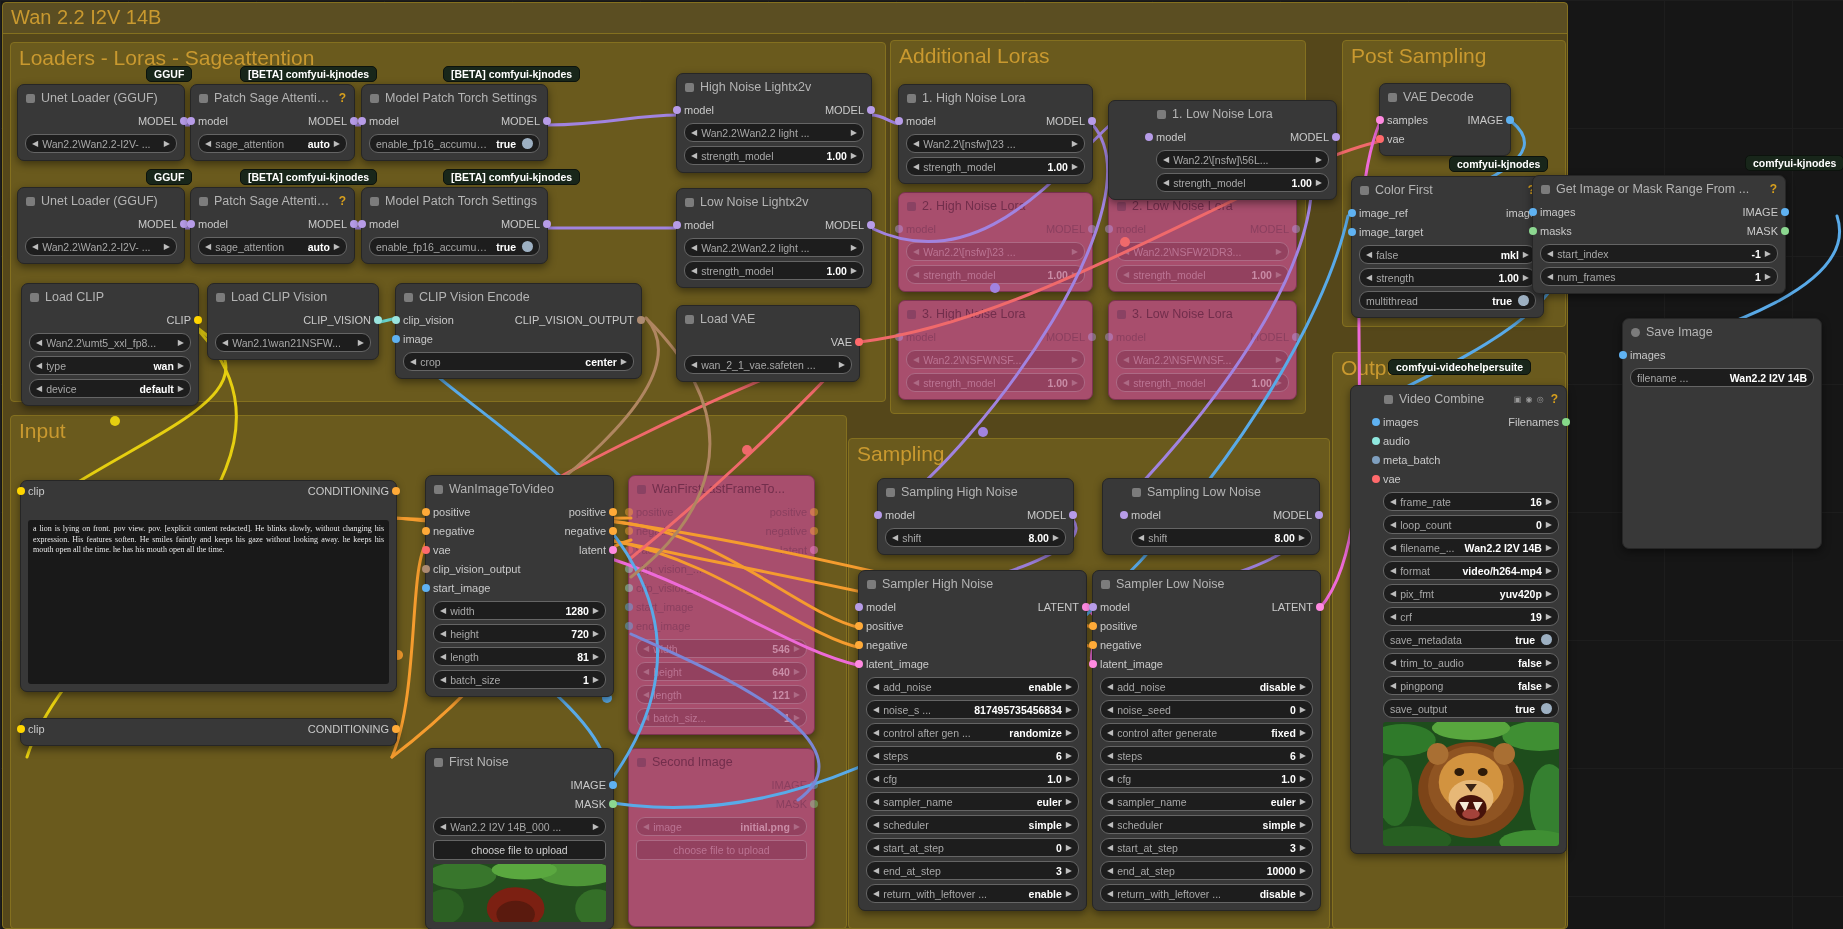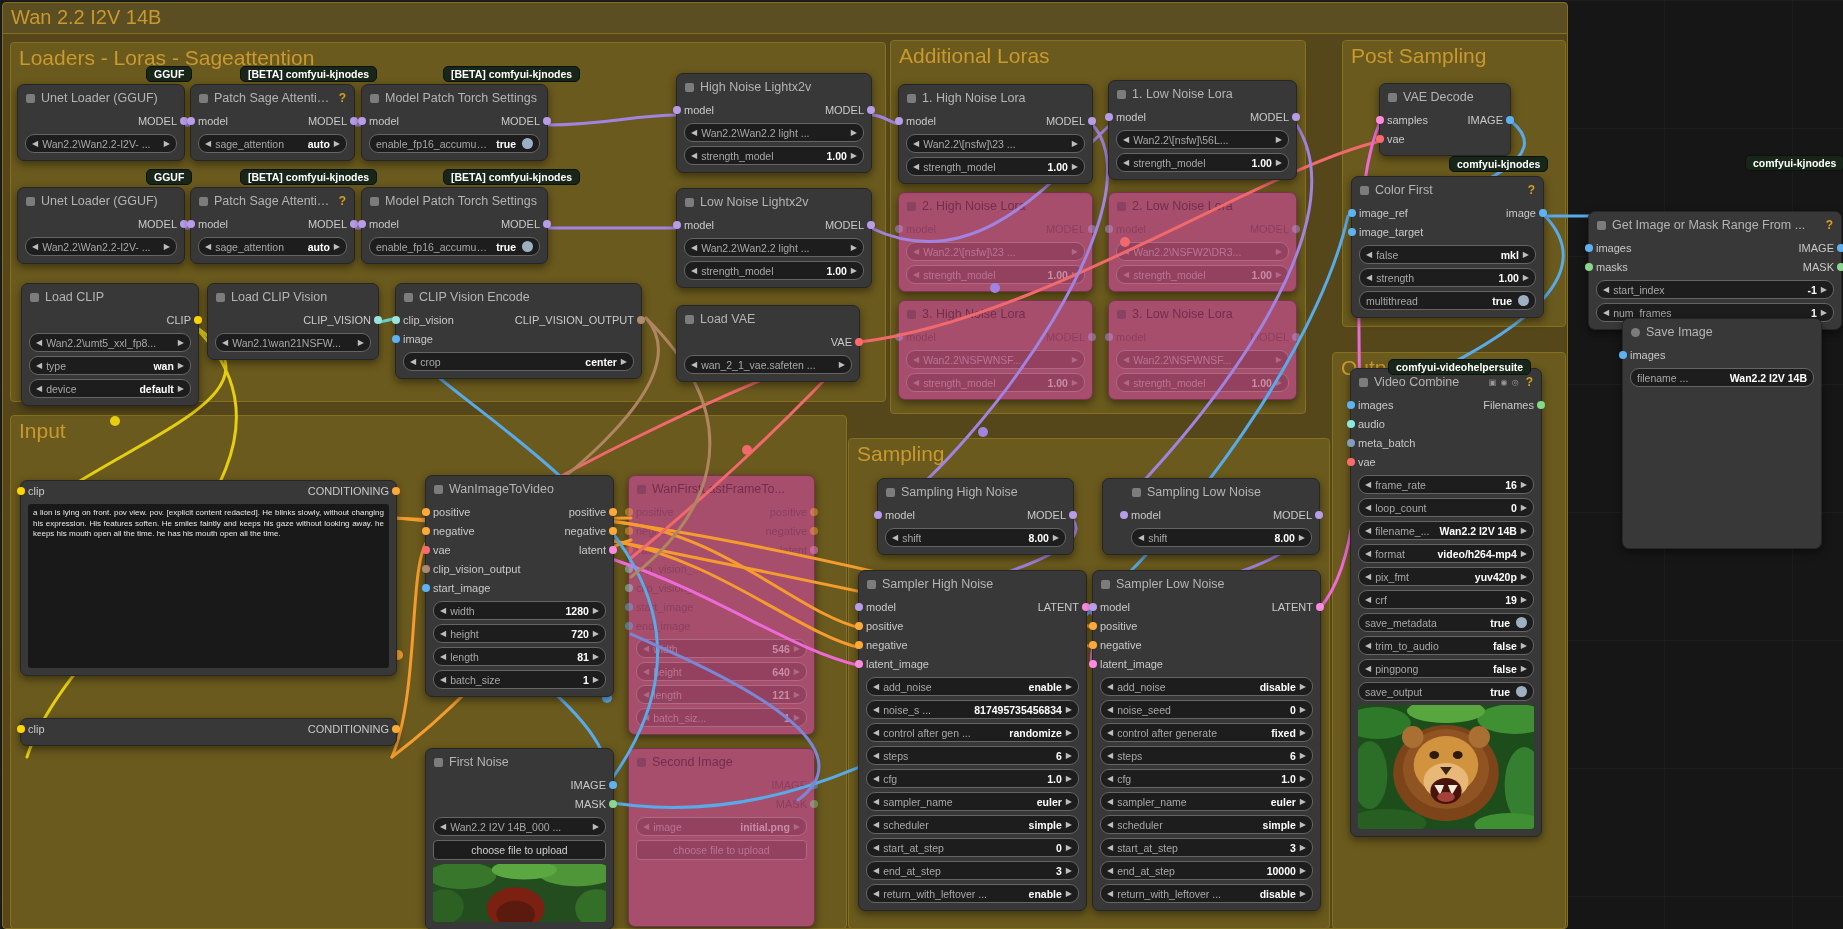--- a/index.html
+++ b/index.html
@@ -38,22 +38,22 @@
   .arr{font-size:8px;color:#bdbdbd;flex:0 0 auto;}
   .byp .arr{color:#ad6a85;}
   .wlabel{overflow:hidden;text-overflow:ellipsis;}
   .wspace{flex:1;}
   .wval{color:#fff;font-weight:bold;}
   .byp .wval{color:#c98ca6;}
   .knob{width:11px;height:11px;border-radius:50%;background:#9db0c2;flex:0 0 auto;margin-left:2px;}
   .btn{height:18px;margin-top:4px;background:#1d1d1d;border:1px solid #656565;border-radius:4px;display:flex;
        align-items:center;justify-content:center;font-size:10.5px;color:#cfcfcf;}
   .byp .btn{background:#93415f;border-color:#ad6a85;color:#bb7493;}
-  .txt{margin-top:4px;background:#191919;border-radius:3px;padding:4px 5px;
-       font-family:Liberation Sans, sans-serif;font-size:8px;line-height:10.5px;color:#e8e8e8;
+  .txt{margin-top:20px;background:#191919;border-radius:3px;padding:4px 5px;
+       font-family:Liberation Serif, serif;font-size:8px;line-height:10.5px;color:#e8e8e8;
        overflow:hidden;white-space:pre-wrap;word-break:break-word;text-align:justify;}
   .prev{margin-top:4px;border-radius:3px;overflow:hidden;}
   .sp{margin-top:4px;}
   .badge{position:absolute;z-index:6;background:#18261a;border:1px solid #0c130d;color:#fff;font-weight:bold;
          font-size:10.5px;padding:1px 7px;border-radius:5px;white-space:nowrap;}
   .rdot{position:absolute;width:10px;height:10px;border-radius:50%;z-index:3;transform:translate(-50%,-50%);}
 </style>
 </head>
 <body>
 
@@ -421,21 +421,21 @@
         </div>
         <div class="pill">
           <span class="arr">◀</span>
           <span class="wlabel">strength_model</span>
           <span class="wspace"></span>
           <span class="wval">1.00</span>
           <span class="arr">▶</span>
         </div>
       </div>
     </div>
-    <div class="node" style="left: 1108px; top: 80px; width: 187px;">
+    <div class="node" style="left: 1108px; top: 100px; width: 187px; padding-left: 40px;">
       <div class="nhead">
         <span class="collapse"></span>
         <span class="ntitle">1. Low Noise Lora</span>
       </div>
       <div class="nbody">
         <div class="row">
           <span class="plabel">model</span>
           <span class="plabel">MODEL</span>
           <span class="dot l" style="background: rgb(183, 156, 232);"></span>
           <span class="dot r" style="background: rgb(183, 156, 232);"></span>
@@ -615,21 +615,21 @@
           <span class="arr">▶</span>
         </div>
         <div class="pill">
           <span class="wlabel">multithread</span>
           <span class="wspace"></span>
           <span class="wval">true</span>
           <span class="knob"></span>
         </div>
       </div>
     </div>
-    <div class="node" style="left: 1588px; top: 175px; width: 252px; margin-top: 36px;">
+    <div class="node" style="left: 1532px; top: 175px; width: 252px;">
       <div class="nhead">
         <span class="collapse"></span>
         <span class="ntitle">Get Image or Mask Range From ...</span>
         <span class="help">?</span>
       </div>
       <div class="nbody">
         <div class="row">
           <span class="plabel">images</span>
           <span class="plabel">IMAGE</span>
           <span class="dot l" style="background: rgb(95, 178, 242);"></span>
@@ -1130,21 +1130,21 @@
         </div>
         <div class="pill">
           <span class="arr">◀</span>
           <span class="wlabel">return_with_leftover ...</span>
           <span class="wspace"></span>
           <span class="wval">disable</span>
           <span class="arr">▶</span>
         </div>
       </div>
     </div>
-    <div class="node" style="left: 1350px; top: 368px; width: 190px;">
+    <div class="node" style="left: 1350px; top: 385px; width: 190px; padding-left: 25px;">
       <div class="nhead">
         <span class="collapse"></span>
         <span class="ntitle">Video Combine</span>
         <span class="ticons">▣ ◉ ◎</span>
         <span class="help">?</span>
       </div>
       <div class="nbody">
         <div class="row">
           <span class="plabel">images</span>
           <span class="plabel">Filenames</span>

